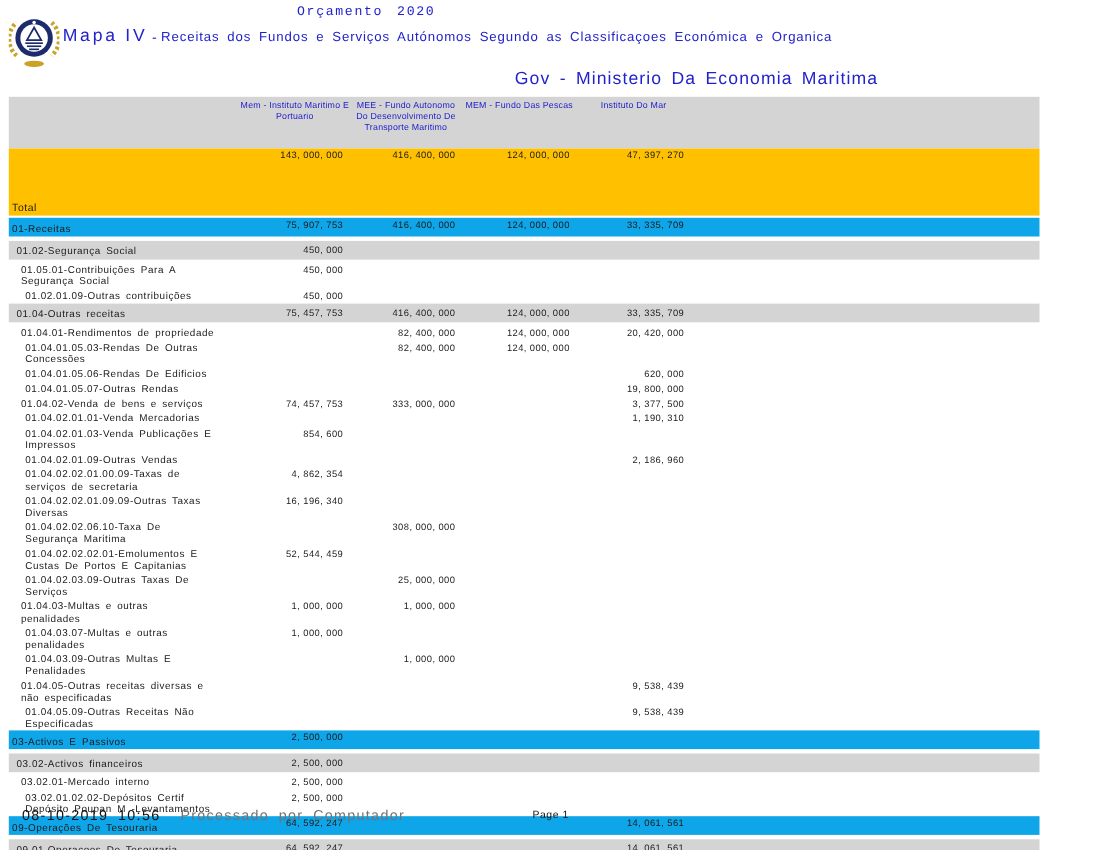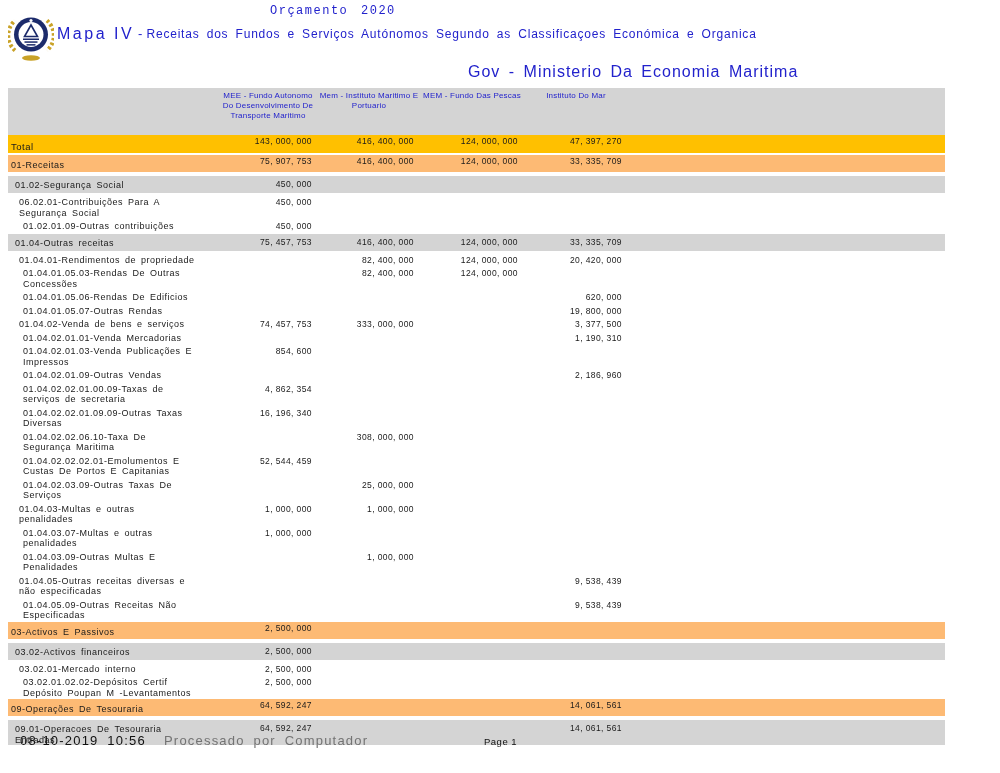--- a/index.html
+++ b/index.html
@@ -29,24 +29,24 @@
   .cell-label{white-space:pre-line;font-size:9px;line-height:10.5px;letter-spacing:0.5px;
     word-spacing:2px;}
   .cell-val{text-align:right;padding-right:6px;font-size:8.5px;letter-spacing:0.4px;}
 
   .lv0{padding-left:3px;}
   .lv1{padding-left:7px;}
   .lv2{padding-left:11px;}
   .lv3{padding-left:15px;}
 
   .row.total{background:#FFC000;min-height:18px;margin-bottom:2px;}
-  .row.total .cell-label{padding-top:7px;font-size:9.5px;}
+  .row.total .cell-label{padding-top:7px;font-size:9.5px;margin-top:43px;}
   .row.total .cell-val{padding-top:1px;}
 
-  .row.section{background:#fdba74;min-height:17px;margin-bottom:4px;}
+  .row.section{background:#0ea5e9;min-height:17px;margin-bottom:4px;}
   .row.section .cell-label{padding-top:5px;}
   .row.section .cell-val{padding-top:1px;}
 
   .row.subsection{background:#d4d4d4;min-height:17px;margin:1px 0 2px;}
   .row.subsection .cell-label{padding-top:4px;}
   .row.subsection .cell-val{padding-top:3px;}
 
   .row.detail{background:#ffffff;}
   .row.detail .cell-label{padding-top:2px;padding-bottom:1px;}
   .row.detail .cell-val{padding-top:2px;}
@@ -82,22 +82,22 @@
 
   <div class="map-line">
     <span class="map-title">Mapa IV</span><span class="map-sep">-</span><span class="map-subtitle">Receitas dos Fundos e Serviços Autónomos Segundo as Classificaçoes Económica e Organica</span>
   </div>
 
   <div class="org-line">Gov - Ministerio Da Economia Maritima</div>
 
   <div class="table">
     <div class="row thead">
       <div class="th"></div>
+      <div class="th">Mem - Instituto Maritimo E Portuario</div>
       <div class="th">MEE - Fundo Autonomo Do Desenvolvimento De Transporte Maritimo</div>
-      <div class="th">Mem - Instituto Maritimo E Portuario</div>
       <div class="th">MEM - Fundo Das Pescas</div>
       <div class="th">Instituto Do Mar</div>
       <div class="th"></div>
     </div>
     <div id="tbody">
         <div class="row total">
           <div class="cell-label lv0">Total</div>
           <div class="cell-val">143, 000, 000</div>
           <div class="cell-val">416, 400, 000</div>
           <div class="cell-val">124, 000, 000</div>
@@ -114,21 +114,21 @@
         </div>
         <div class="row subsection">
           <div class="cell-label lv1">01.02-Segurança Social</div>
           <div class="cell-val">450, 000</div>
           <div class="cell-val"></div>
           <div class="cell-val"></div>
           <div class="cell-val"></div>
           <div></div>
         </div>
         <div class="row detail">
-          <div class="cell-label lv2">06.02.01-Contribuições Para A
+          <div class="cell-label lv2">01.05.01-Contribuições Para A
 Segurança Social</div>
           <div class="cell-val">450, 000</div>
           <div class="cell-val"></div>
           <div class="cell-val"></div>
           <div class="cell-val"></div>
           <div></div>
         </div>
         <div class="row detail">
           <div class="cell-label lv3">01.02.01.09-Outras contribuições</div>
           <div class="cell-val">450, 000</div>

